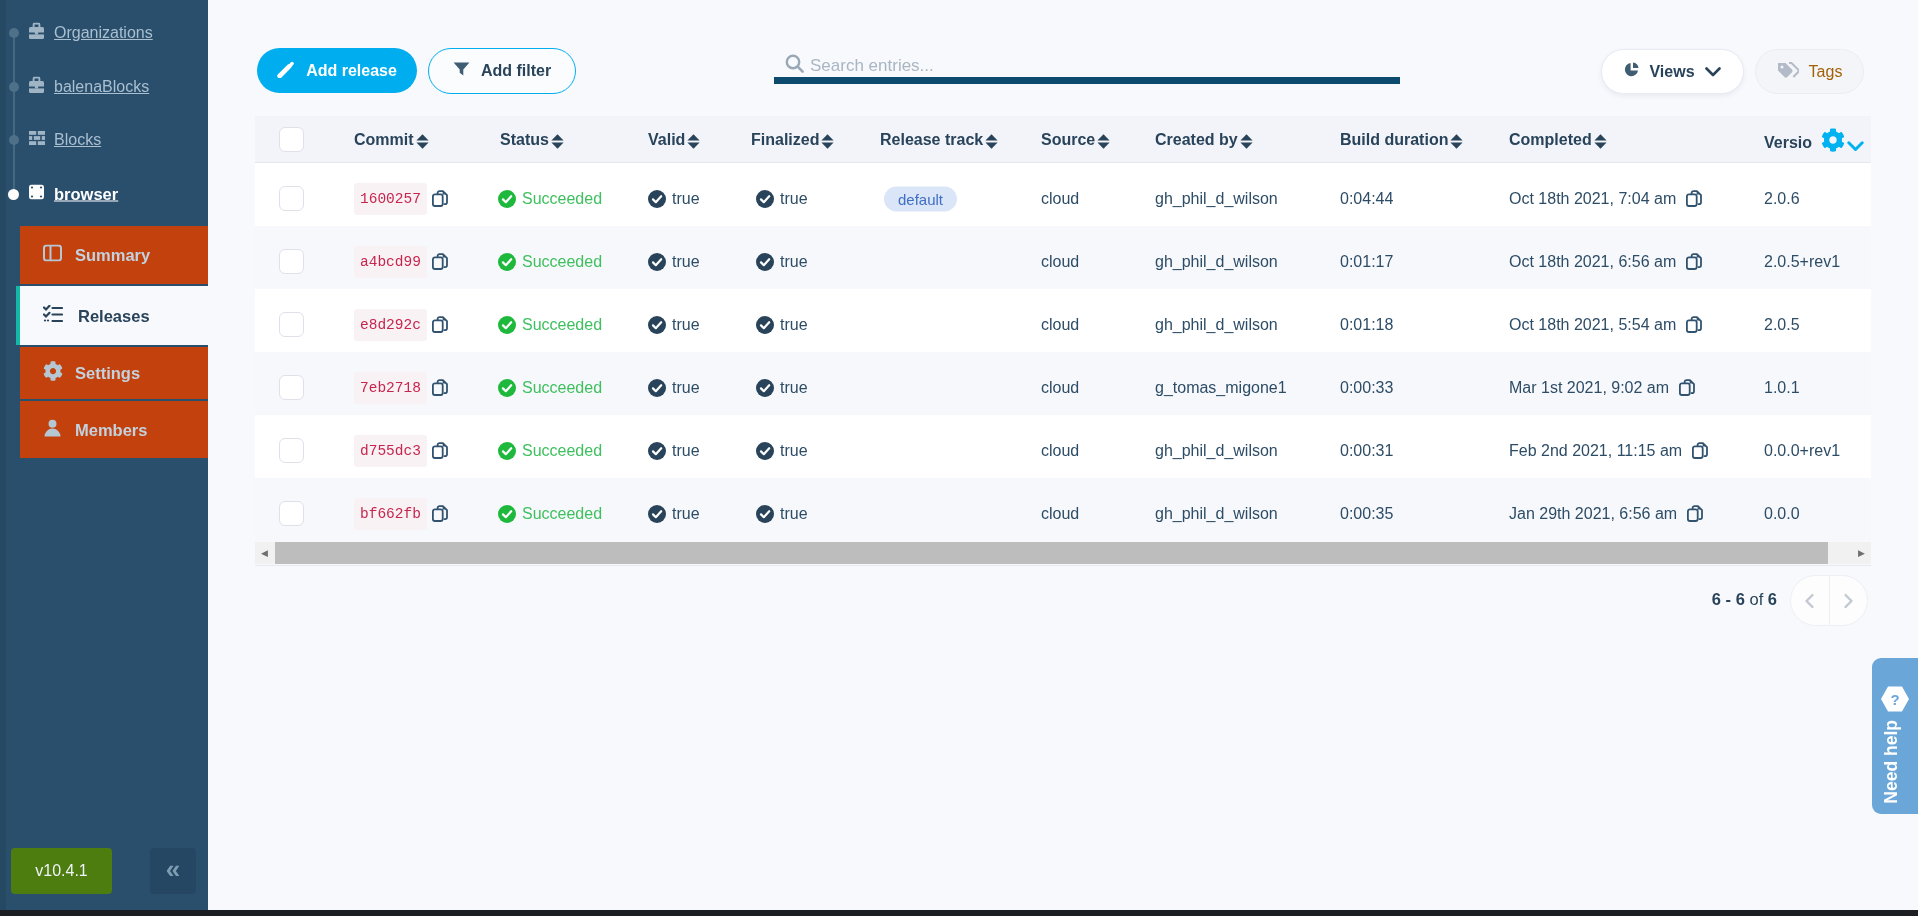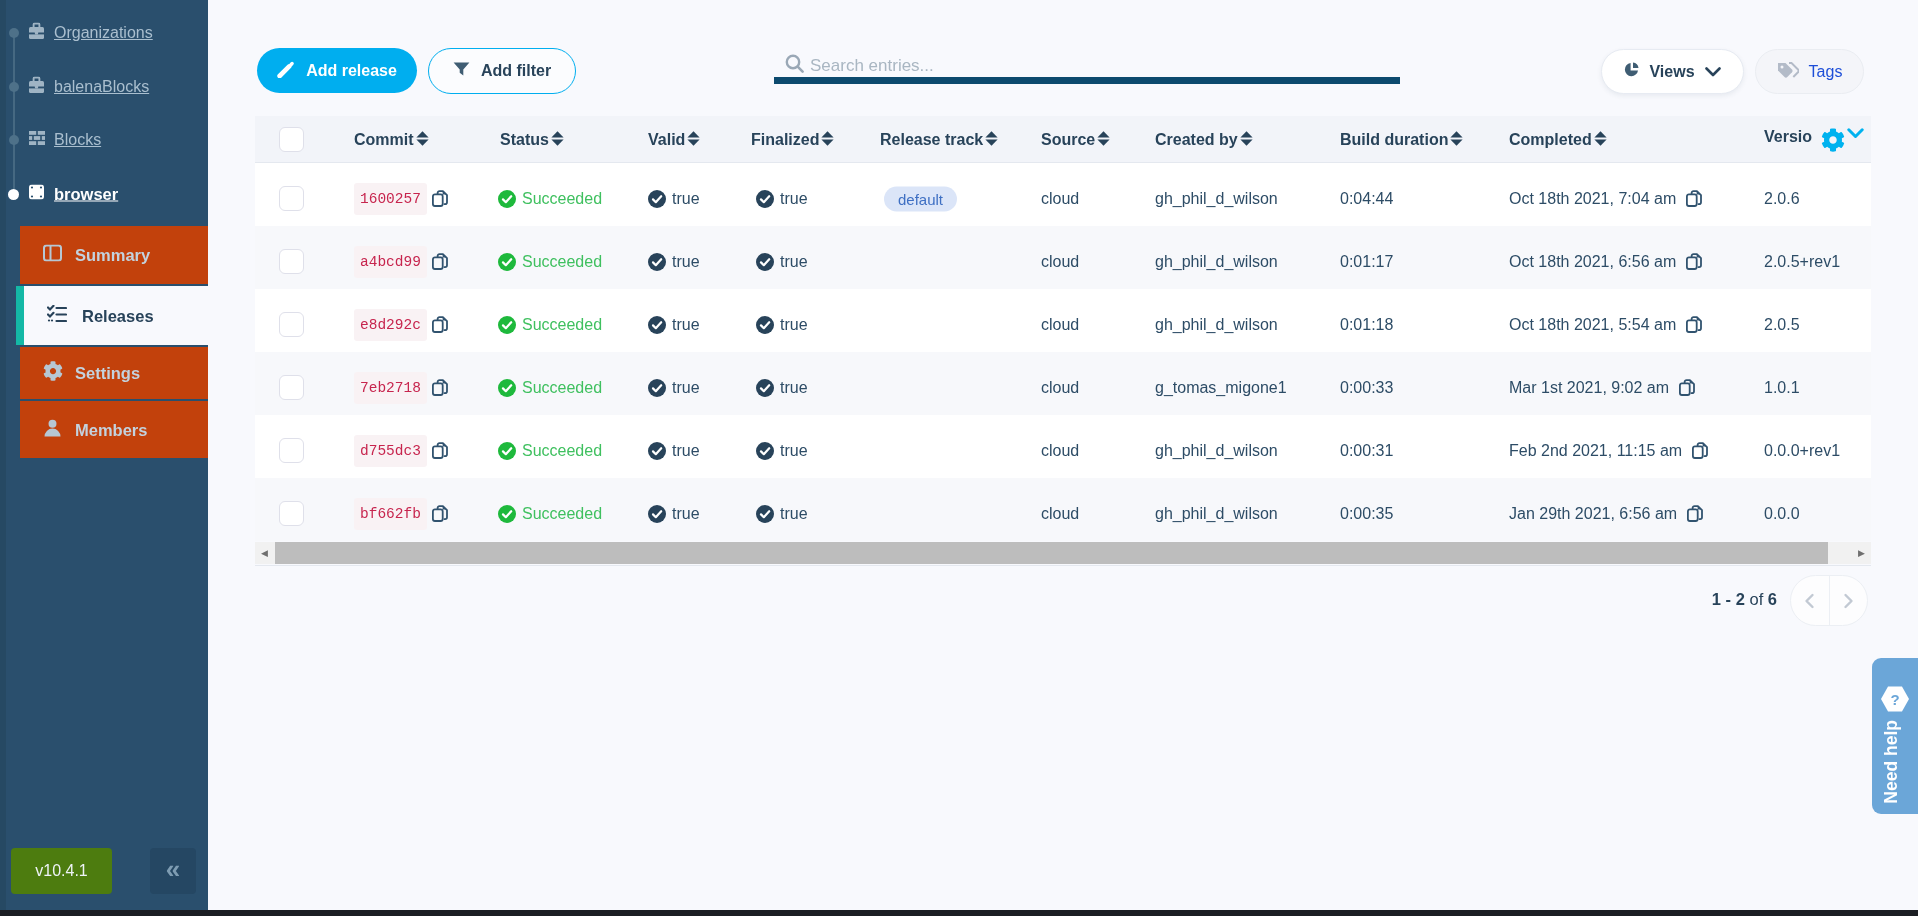--- a/index.html
+++ b/index.html
@@ -14,38 +14,38 @@
 .tree-dot { position:absolute; left:9px; top:50%; margin-top:-5px; width:10px; height:10px; border-radius:50%; background:#4e7189; }
 .tree-dot.active { left:8px; margin-top:-5.5px; width:11px; height:11px; background:#ffffff; }
 .tree-ico { position:absolute; left:29px; top:50%; transform:translateY(-50%); }
 .tree-label { position:absolute; left:54px; top:50%; transform:translateY(-50%); font-size:16px; color:#aabfcf;text-decoration:underline; }
 .tree-label.active { color:#ffffff; font-weight:bold; font-size:16.5px; }
 
 #submenu { position:absolute; left:20px; top:226px; width:188px; }
 .sm-item { position:relative; height:57px; background:#c2410c; margin-bottom:2px; }
 .sm-item .sm-ico { position:absolute; left:23px; top:50%; transform:translateY(-50%); }
 .sm-item .sm-label { position:absolute; left:55px; top:50%; transform:translateY(-50%); font-size:16.5px; font-weight:bold; color:#c3d2de; }
-.sm-item.active { background:#f8f9fd; border-left:8px solid #14b8a6; margin-left:-4px; }
+.sm-item.active { background:#f8f9fd; border-left:4px solid #14b8a6; margin-left:-4px; }
 .sm-item.active .sm-label { color:#28435a; left:58px; }
 
 #version-box { position:absolute; left:11px; top:848px; width:101px; height:46px; background:#4d7c0f; border-radius:4px; color:#eef3f7; font-size:16px; line-height:46px; text-align:center; }
 #collapse-btn { position:absolute; left:150px; top:848px; width:46px; height:46px; background:#254763; border-radius:4px; color:#7e9cb2; font-size:26px; line-height:43px; text-align:center; font-weight:bold; }
 
 
 #btn-add-release { position:absolute; left:257px; top:48px; width:160px; height:45px; border-radius:23px; background:#00aeef; color:#fff; font-size:16px; font-weight:bold; display:flex; align-items:center; justify-content:center; gap:11px; }
 #btn-add-filter { position:absolute; left:428px; top:48px; width:148px; height:46px; border-radius:23px; background:#fbfcfe; border:1px solid #00aeef; color:#28435a; font-size:16px; font-weight:bold; display:flex; align-items:center; justify-content:center; gap:11px; }
 #searchbox { position:absolute; left:774px; top:52px; width:626px; height:32px; border-bottom:7px solid #0c4a6e; }
 #searchbox .ph { position:absolute; left:36px; top:4px; font-size:17px; color:#a9b6c2; }
 #btn-views { position:absolute; left:1601px; top:49px; width:143px; height:45px; border-radius:23px; background:#fff; border:1px solid #e7ebf2; box-shadow:0 2px 5px rgba(35,68,94,0.08); color:#28435a; font-size:16px; font-weight:bold; display:flex; align-items:center; justify-content:center; gap:10px; }
-#btn-tags { position:absolute; left:1755px; top:49px; width:109px; height:45px; border-radius:23px; background:#f4f5f9; border:1px solid #eaedf2; color:#1d4ed8; font-size:16px; display:flex; align-items:center; justify-content:center; gap:10px; }
+#btn-tags { position:absolute; left:1755px; top:49px; width:109px; height:45px; border-radius:23px; background:#f4f5f9; border:1px solid #eaedf2; color:#a16207; font-size:16px; display:flex; align-items:center; justify-content:center; gap:10px; }
 
 
 #table { position:absolute; left:255px; top:116px; width:1616px; }
 #thead { position:relative; height:47px; background:#f2f4f9; border-bottom:1px solid #e4e8ef; }
-.th { position:absolute; top:calc(50% + 1px); transform:translateY(-50%); font-size:16px; font-weight:bold; color:#28435a; display:flex; align-items:flex-start; gap:2px; white-space:nowrap; }
+.th { position:absolute; top:calc(50% + 1px); transform:translateY(-50%); font-size:16px; font-weight:bold; color:#28435a; display:flex; align-items:flex-end; gap:2px; white-space:nowrap; }
 .row { position:relative; height:63px; background:#fff; }
 .row.alt { background:#f7f8fb; }
 .cell { position:absolute; top:calc(50% + 4px); transform:translateY(-50%); font-size:16px; color:#2d4c66; white-space:nowrap; display:flex; align-items:center; }
 .cbx { position:absolute; left:24px; top:50%; margin-top:-9px; width:25px; height:25px; background:#fff; border:1px solid #dfe0ea; border-radius:6px; }
 .commit { font-family:"Liberation Mono", monospace; font-size:14.5px; color:#c7254e; background:#f9f2f4; border-radius:3px; padding:8px 6px; }
 .chk { display:inline-flex; margin-right:6px; }
 .green { color:#3fc05f; }
 .pill-default { background:#dbe5f8; color:#3e6fc3; font-size:15px; border-radius:13px; padding:4px 14px; }
 .copyico { margin-left:10px; display:inline-flex; }
 
@@ -524,21 +524,21 @@
     </div>
 </div>
 
 <div id="hscroll">
   <div class="arrow" style="left:0;">◀</div>
   <div class="thumb"></div>
   <div class="arrow" style="right:0;">▶</div>
 </div>
 <div id="tbl-bottom-line"></div>
 
-<div id="pag-label"><b>1 - 2</b> of <b>6</b></div>
+<div id="pag-label"><b>6 - 6</b> of <b>6</b></div>
 <div id="pager">
     <div class="half" id="pg-prev">
       <svg width="16" height="16" viewBox="0 0 16 16">
         <path d="M10.5 2 L4.5 8 L10.5 14" fill="none" stroke="#c2c9d3" stroke-width="2.4" stroke-linecap="round" stroke-linejoin="round"></path>
       </svg>
     </div>
     <div class="half" id="pg-next">
       <svg width="16" height="16" viewBox="0 0 16 16">
         <path d="M5.5 2 L11.5 8 L5.5 14" fill="none" stroke="#c2c9d3" stroke-width="2.4" stroke-linecap="round" stroke-linejoin="round"></path>
       </svg>

